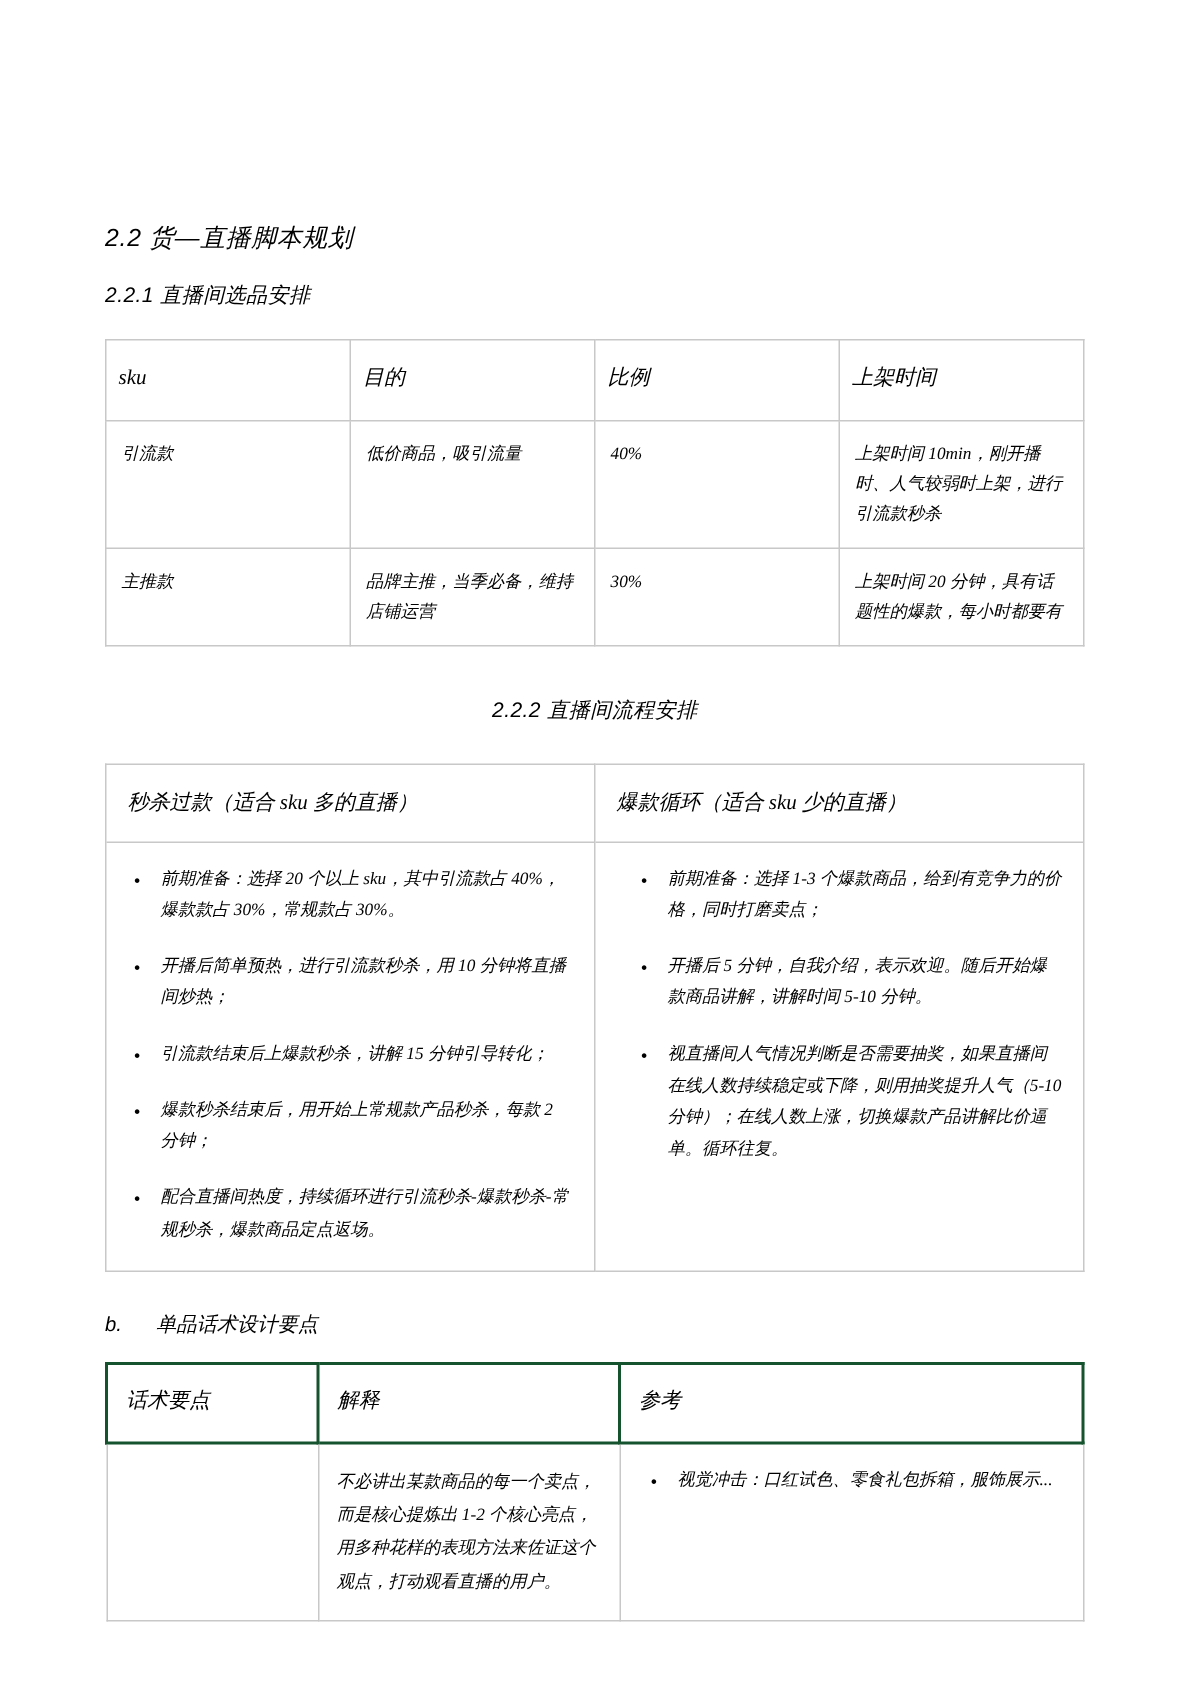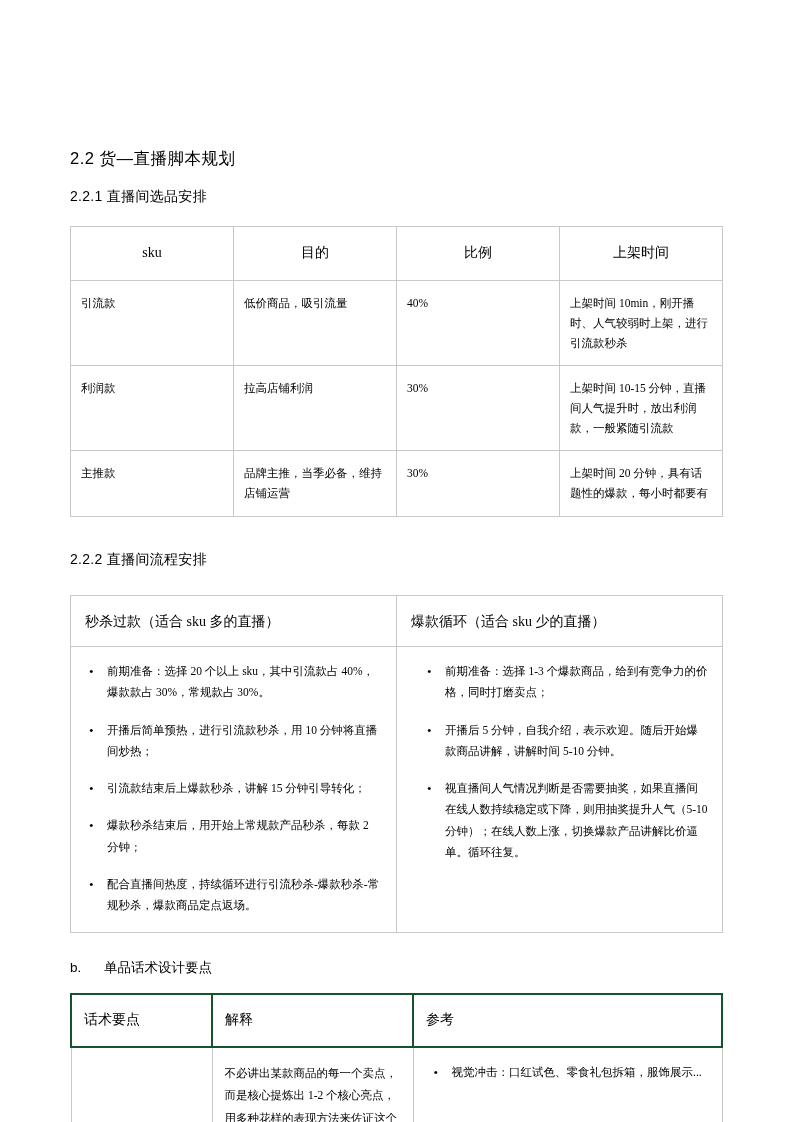--- a/index.html
+++ b/index.html
@@ -13,20 +13,21 @@
     font-family: "Liberation Serif", "DejaVu Serif", serif;
     color: #000000;
     position: relative;
     overflow: hidden;
   }
   .page {
     box-sizing: border-box;
     width: 793px;
     height: 1122px;
     padding: 148px 70px 0 70px;
+    font-style: italic;
   }
   h2.sec-title {
     font-family: "Liberation Sans", sans-serif;
     font-size: 16.5px;
     font-weight: normal;
     margin: 0 0 18px 0;
     letter-spacing: 0.5px;
   }
   h3.sub-title {
     font-family: "Liberation Sans", sans-serif;
@@ -34,20 +35,21 @@
     font-weight: normal;
     margin: 0 0 20px 0;
     letter-spacing: 0.3px;
   }
   h3.sub-title-2 {
     font-family: "Liberation Sans", sans-serif;
     font-size: 14px;
     font-weight: normal;
     margin: 34px 0 26px 0;
     letter-spacing: 0.3px;
+    text-align: center;
   }
   .list-head {
     font-family: "Liberation Sans", sans-serif;
     font-size: 13.5px;
     margin: 0 0 16px 0;
   }
   .list-head .marker {
     display: inline-block;
     width: 34px;
   }
@@ -60,21 +62,21 @@
     border: 1px solid #c8c8c8;
     vertical-align: top;
     padding: 9px 10px;
     font-size: 11.5px;
     line-height: 1.75;
     font-weight: normal;
     text-align: left;
   }
   
   #sku-table th {
-    text-align: center;
+    text-align: left;
     font-size: 14px;
     padding: 14px 8px;
     font-family: "Liberation Serif", serif;
   }
   #sku-table td {
     padding: 12px 10px;
     font-size: 11.5px;
   }
   #sku-table td.c-sku { width: 100px; }
   #sku-table td.c-purpose { }
@@ -167,26 +169,20 @@
         <th>比例</th>
         <th>上架时间</th>
       </tr>
     </thead>
     <tbody>
       <tr>
         <td class="c-sku">引流款</td>
         <td class="c-purpose">低价商品，吸引流量</td>
         <td class="c-ratio">40%</td>
         <td class="c-time">上架时间 10min，刚开播时、人气较弱时上架，进行引流款秒杀</td>
-      </tr>
-      <tr>
-        <td class="c-sku">利润款</td>
-        <td class="c-purpose">拉高店铺利润</td>
-        <td class="c-ratio">30%</td>
-        <td class="c-time">上架时间 10-15 分钟，直播间人气提升时，放出利润款，一般紧随引流款</td>
       </tr>
       <tr>
         <td class="c-sku">主推款</td>
         <td class="c-purpose">品牌主推，当季必备，维持店铺运营</td>
         <td class="c-ratio">30%</td>
         <td class="c-time">上架时间 20 分钟，具有话题性的爆款，每小时都要有</td>
       </tr>
     </tbody>
   </table>
 

